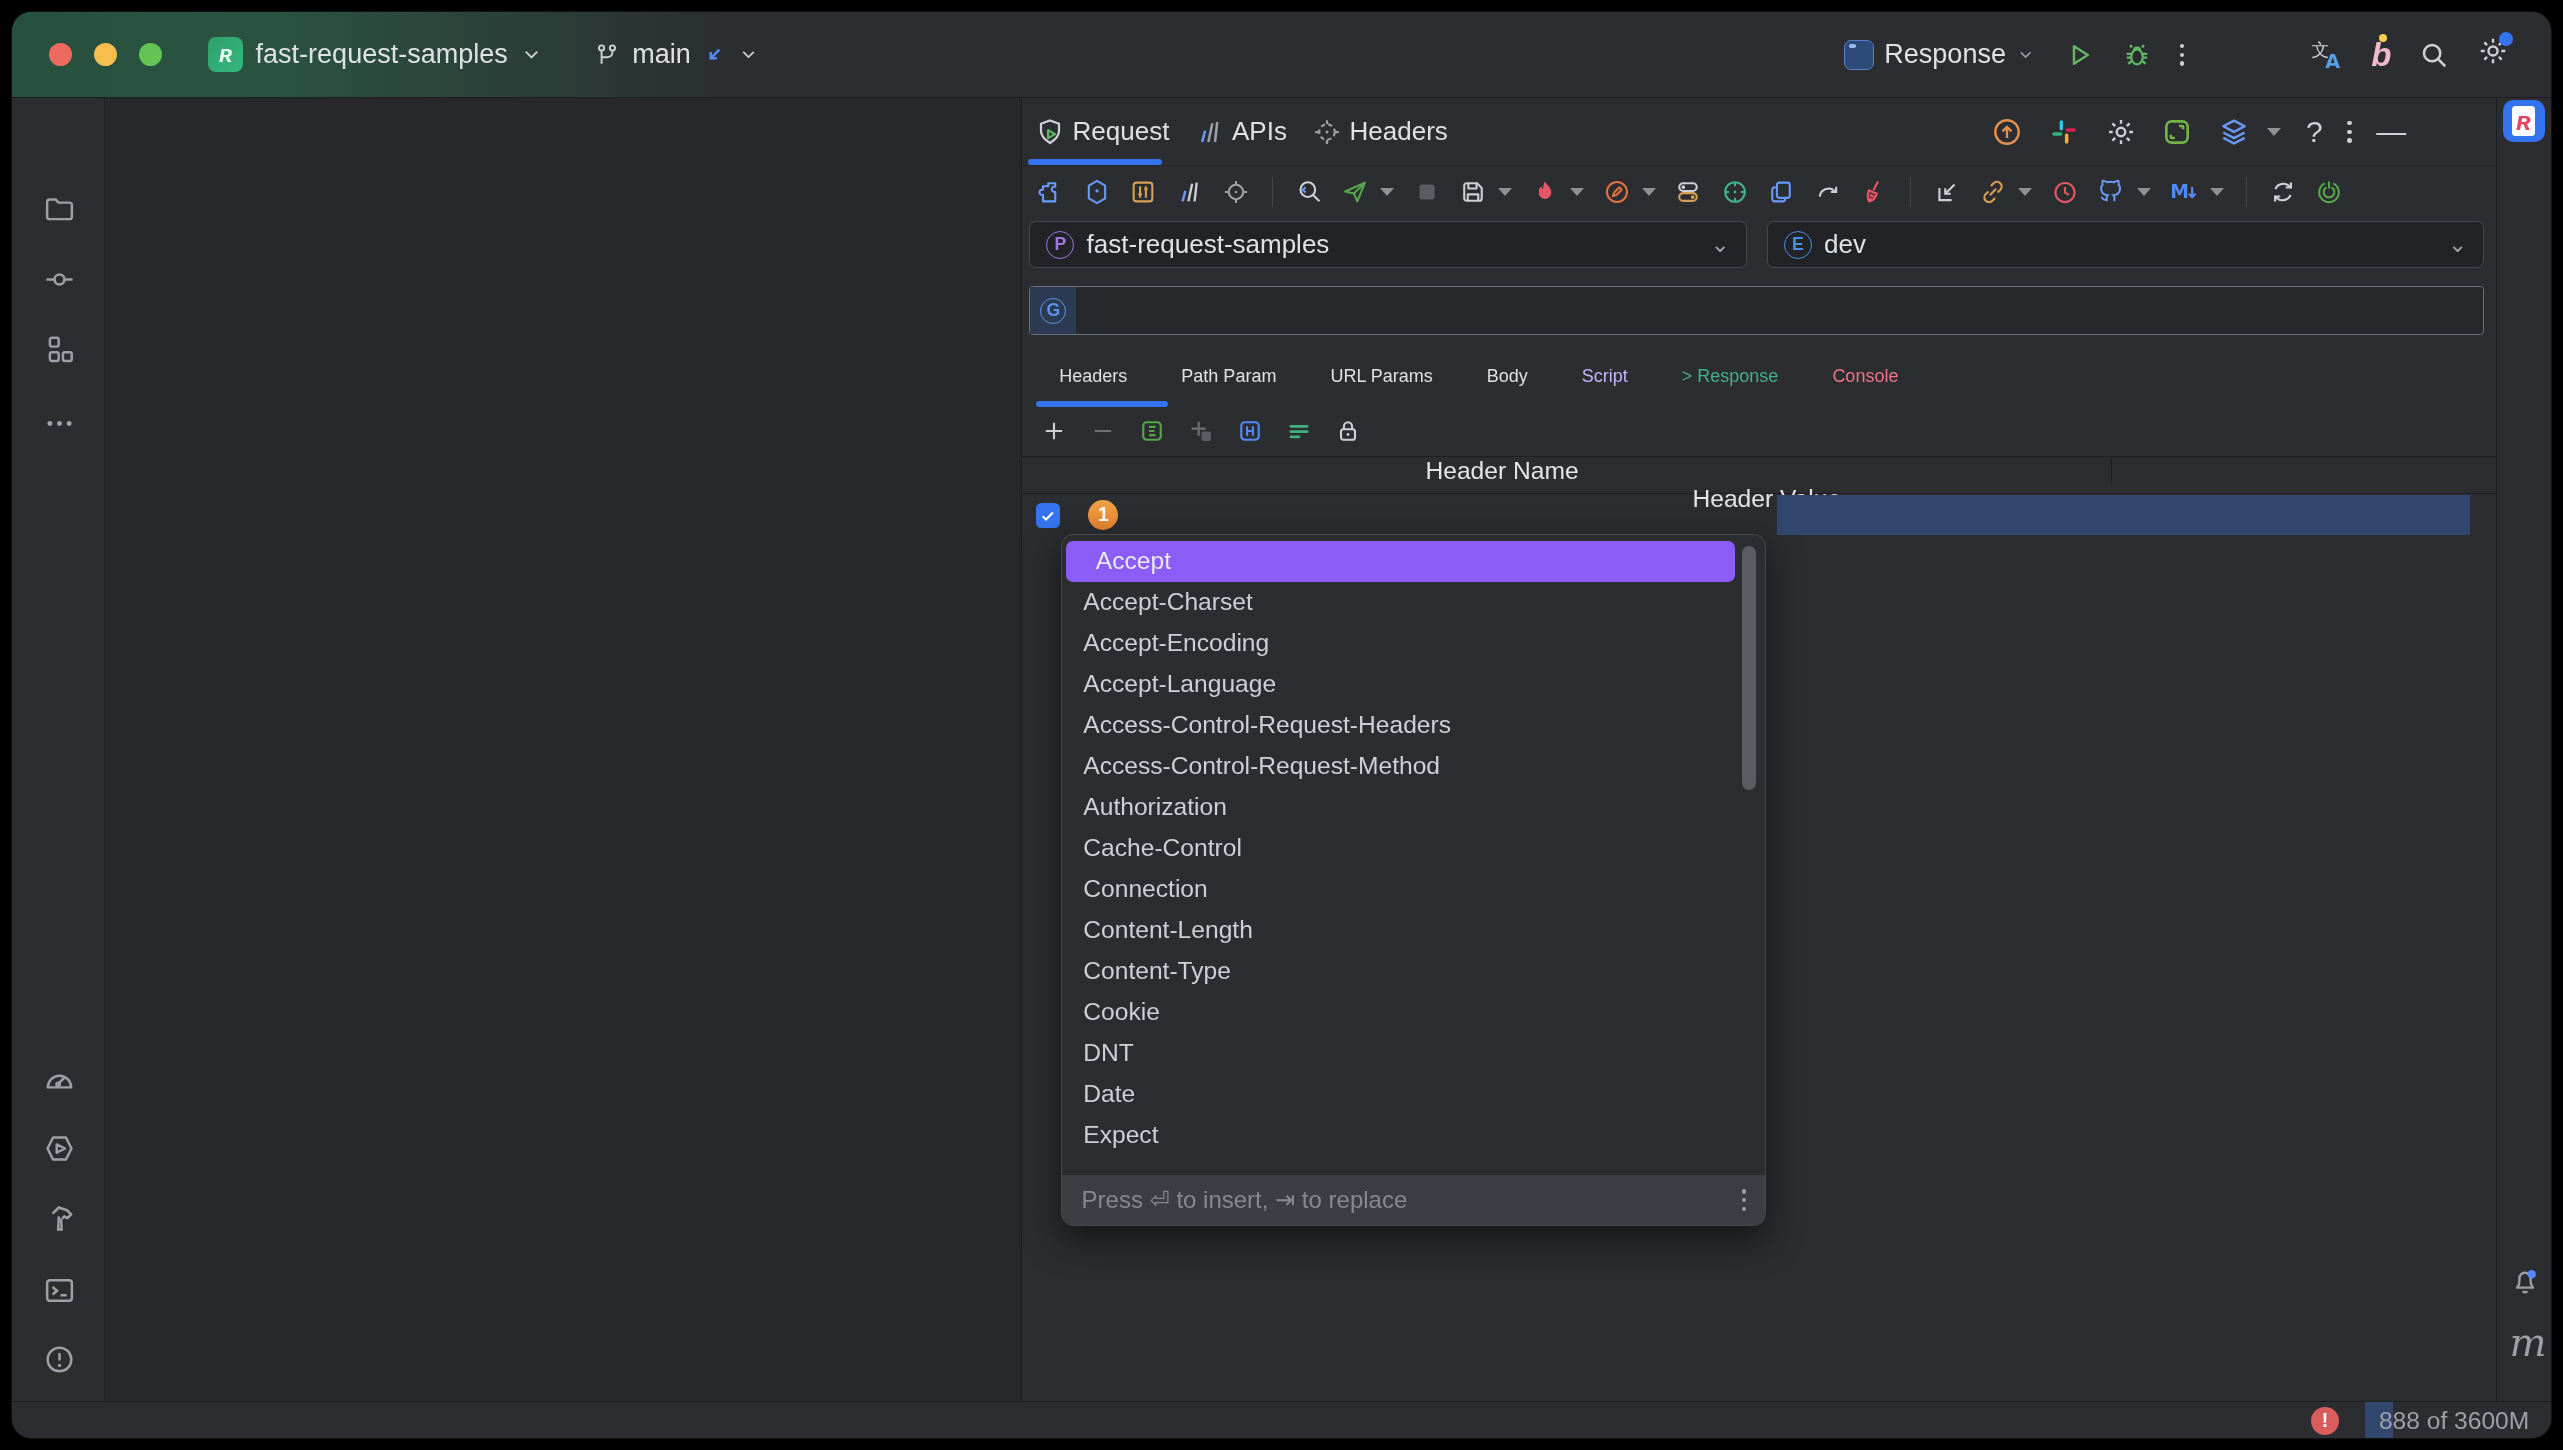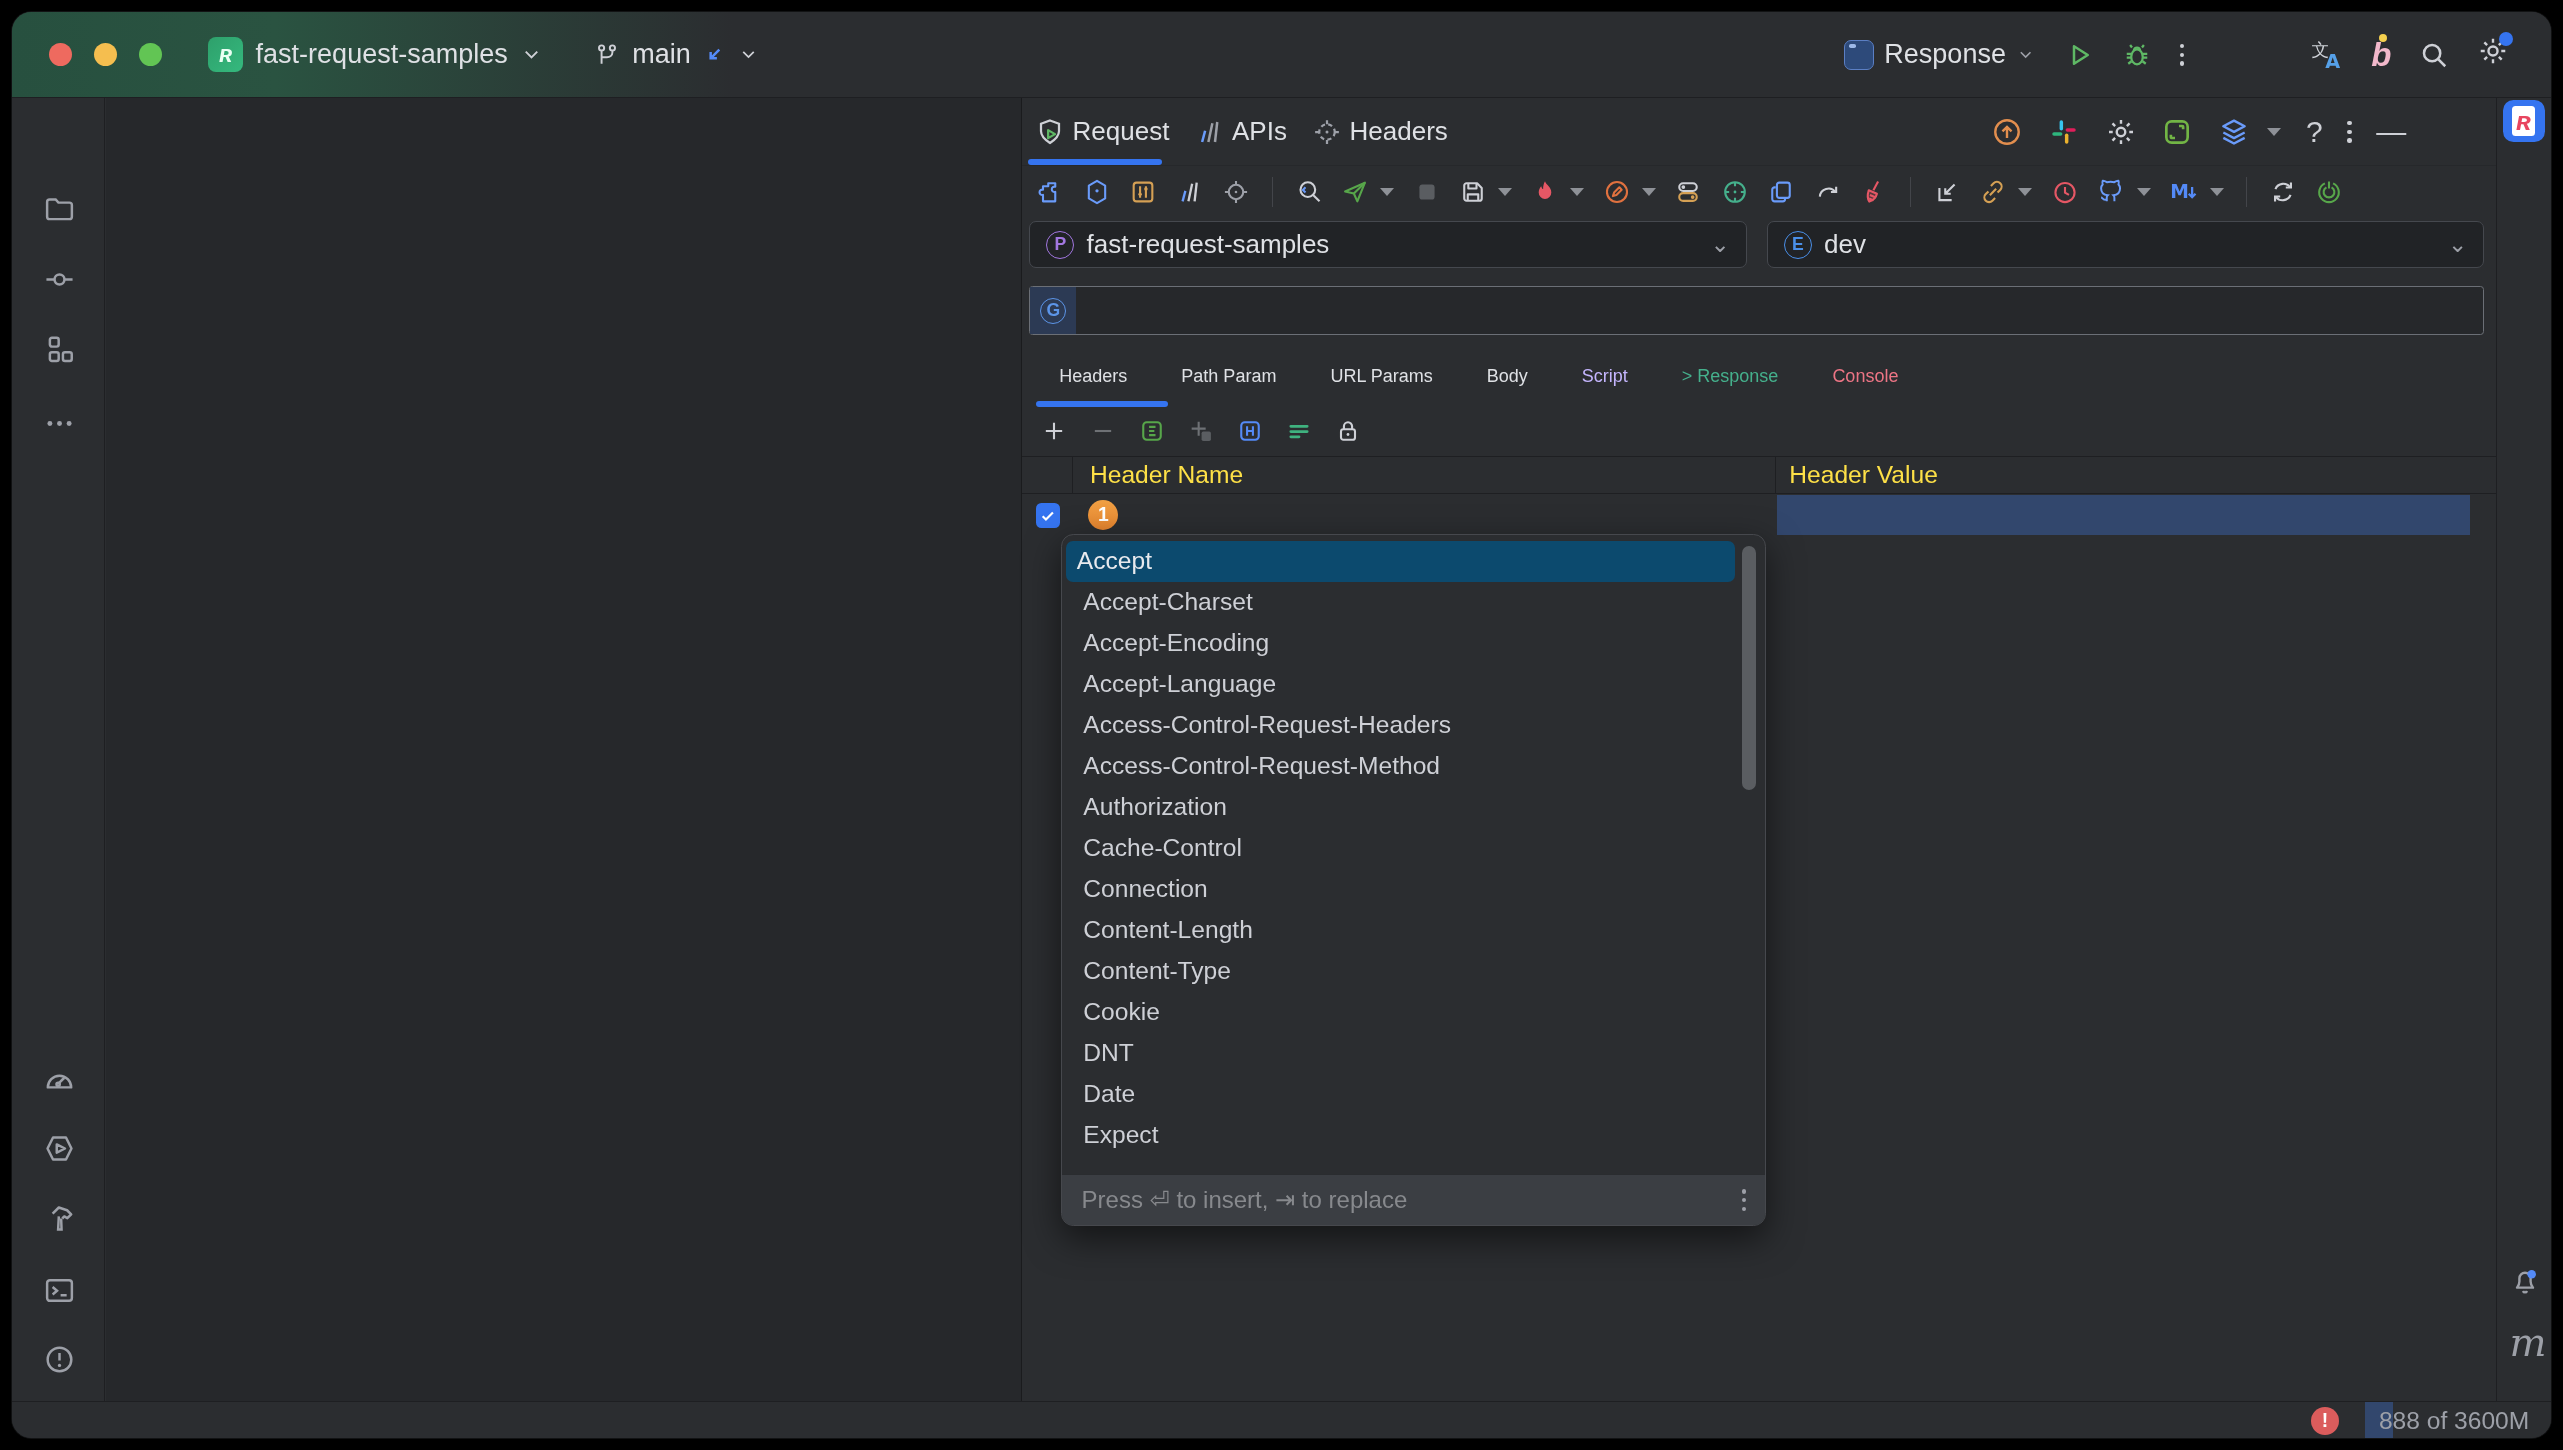--- a/index.html
+++ b/index.html
@@ -53,36 +53,36 @@
     background:#26282b;box-sizing:border-box;display:flex;align-items:stretch;}
   .urlchip{width:46px;background:#2c3a54;display:flex;align-items:center;justify-content:center;}
   .urlinput{flex:1;background:transparent;border:none;outline:none;color:#dfe1e5;font-size:25.5px;padding:0 12.3px;font-family:inherit;}
   .tabs2{position:absolute;left:37px;top:251px;height:54px;display:flex;gap:54px;font-size:18px;color:#dfe1e5;align-items:center;}
   .tabs2 .t{position:relative;height:100%;display:flex;align-items:center;}
   .t-script{color:#c4b5fd}.t-response{color:#45b08c}.t-console{color:#ed7585}
   .tab2ul{position:absolute;left:-23px;bottom:-3.5px;width:132px;height:6.1px;background:#3574f0;border-radius:3.5px;}
   .rowbar{position:absolute;left:17.6px;top:312px;height:42px;display:flex;align-items:center;gap:21px;color:#ced0d6;}
   .table{position:absolute;left:0;top:358px;width:1476px;}
   .thead{height:38px;display:flex;border-top:0.9px solid #1e1f22;border-bottom:0.9px solid #1e1f22;box-sizing:border-box;
-    color:#fde047;font-size:24.6px;align-items:center;}
+    color:#e5e5e5;font-size:24.6px;align-items:center;flex-direction:column;}
   .c-check{width:51px;border-right:0.9px solid #1e1f22;box-sizing:border-box;height:100%;display:flex;align-items:center;justify-content:center;}
   .c-name{width:703px;border-right:0.9px solid #1e1f22;box-sizing:border-box;height:100%;display:flex;align-items:center;padding-left:16.7px;}
   .c-value{flex:1;height:100%;display:flex;align-items:center;padding-left:13px;}
   .trow{height:42px;display:flex;align-items:center;}
   .checkbox{width:24.6px;height:24.6px;border-radius:5.3px;background:#3574f0;display:flex;align-items:center;justify-content:center;}
   .checkbox svg{width:17.6px;height:17.6px;}
   .numbadge{width:30px;height:30px;border-radius:50%;background:linear-gradient(180deg,#f0a044,#e8862f);
     color:#fff;font-size:19.3px;display:flex;align-items:center;justify-content:center;margin-left:15px;font-weight:bold;}
   .valcell{width:693px;height:40px;background:#32476d;margin-left:0.9px;}
   
   .popup{position:absolute;left:1049px;top:522px;width:705px;height:692px;background:#2b2d30;border:0.9px solid #46484d;
     border-radius:12.3px;box-sizing:border-box;box-shadow:0 12.3px 35px rgba(0,0,0,.55);z-index:5;overflow:hidden;}
   .pop-items{position:absolute;left:0;top:5.3px;width:100%;}
   .pop-item{height:41px;display:flex;align-items:center;padding-left:21px;color:#ced0d6;font-size:24.6px;box-sizing:border-box;}
-  .pop-item.selected{background:#0c4a6e;border-radius:7px;margin:0 30px 0 3.5px;padding-left:11px;color:#e8eaee;}
+  .pop-item.selected{background:#8b5cf6;border-radius:7px;margin:0 30px 0 3.5px;padding-left:30px;color:#e8eaee;}
   .pop-scroll{position:absolute;right:9.7px;top:10.5px;width:14px;height:244px;background:#5a5d61;border-radius:7px;}
   .pop-footer{position:absolute;left:0;bottom:0;width:100%;height:51px;background:#3b3e43;border-top:0.9px solid #2a2c2f;
     display:flex;align-items:center;color:#87898d;font-size:24px;padding:0 19.3px;box-sizing:border-box;}
   .pop-footer .kebab{margin-left:auto;color:#9da0a8;}
   
   .frbtn{position:absolute;left:5.3px;top:1.8px;width:42px;height:42px;border-radius:10.5px;background:#3574f0;
     display:flex;align-items:center;justify-content:center;color:#e8455f;font-weight:bold;font-size:26px;font-style:italic;}
   .frbtn span{background:#fff;border-radius:3.5px;padding:0 3.5px;line-height:30px;height:30px;}
   .rs-ic{position:absolute;left:11.4px;width:32px;height:32px;color:#9da0a8;}
   .maven{position:absolute;left:12.3px;font-family:"DejaVu Serif","Liberation Serif",serif;font-style:italic;

